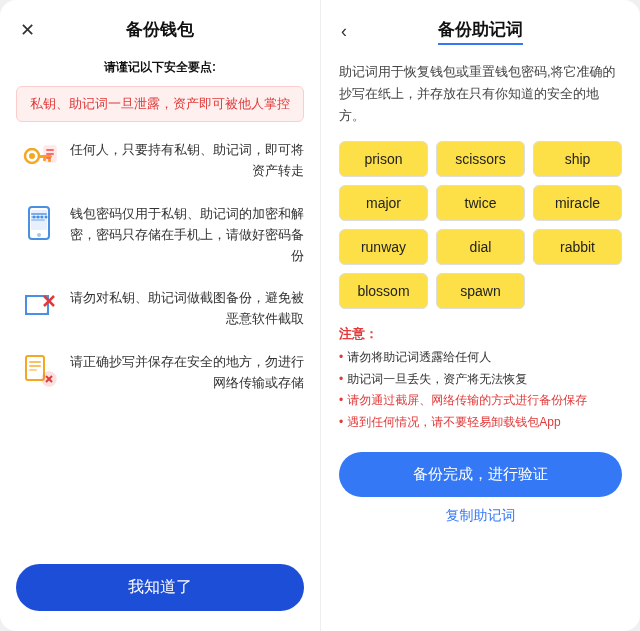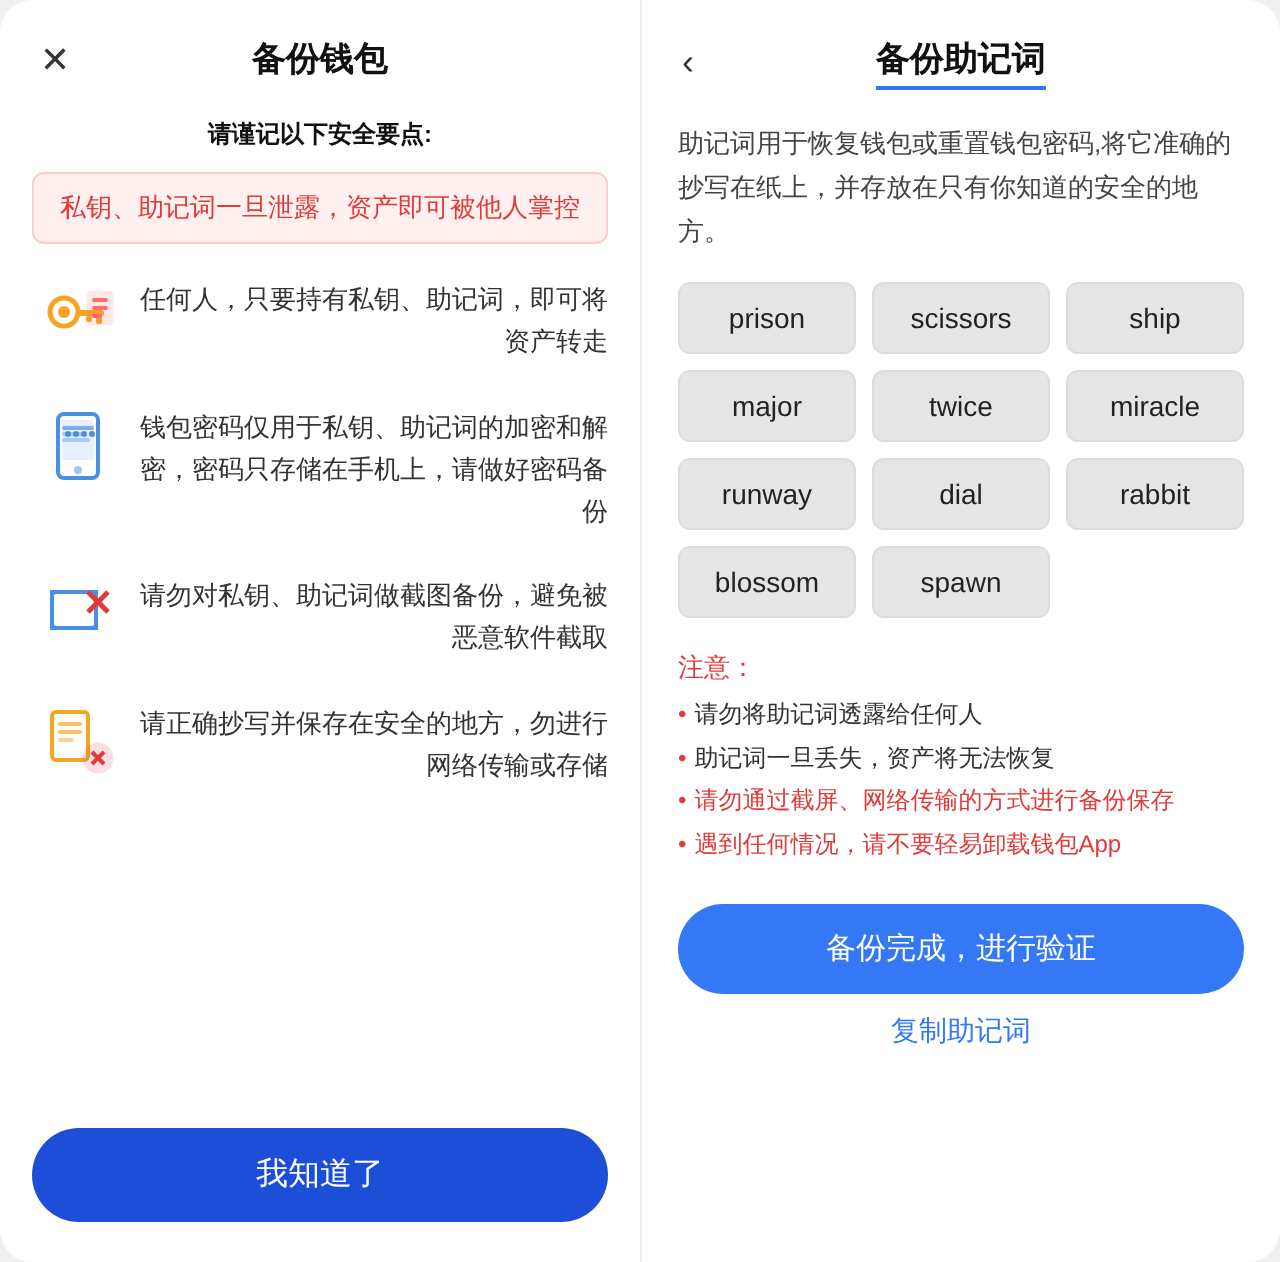--- a/index.html
+++ b/index.html
@@ -162,37 +162,37 @@
       padding: 0 18px 12px;
     }
 
     .mnemonic-word {
       border: 1px solid #ddd;
       border-radius: 6px;
       padding: 9px 6px;
       text-align: center;
       font-size: 14px;
       color: #222;
-      background: #e5e5e5;
+      background: #fde047;
       cursor: pointer;
     }
 
     .mnemonic-word.highlighted {
       border: 2px solid #3478f6;
       color: #3478f6;
       font-weight: 600;
     }
 
     .notes-section {
       padding: 4px 18px 10px;
     }
 
     .notes-title {
       font-size: 13px;
-      font-weight: 400;
+      font-weight: 700;
       color: #e03a3a;
       margin-bottom: 4px;
     }
 
     .notes-item {
       font-size: 12px;
       color: #333;
       line-height: 1.8;
       display: flex;
       align-items: flex-start;

